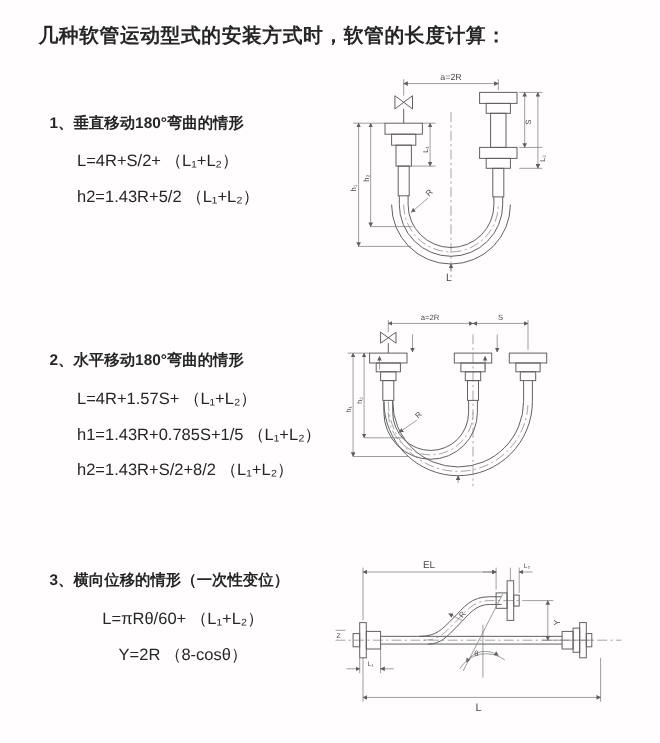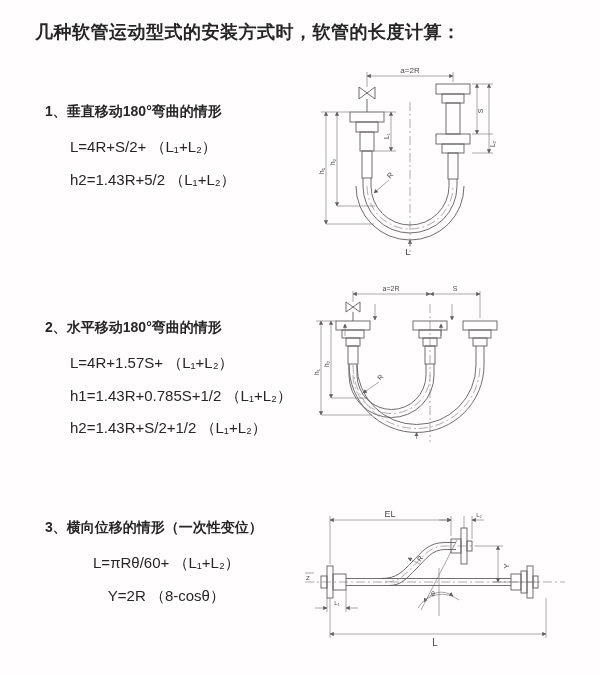--- a/index.html
+++ b/index.html
@@ -36,22 +36,22 @@
 
   <div class="section" id="sec1">
     <div class="sec-heading">1、垂直移动180°弯曲的情形</div>
     <div class="formula">L=4R+S/2+ （L₁+L₂）</div>
     <div class="formula">h2=1.43R+5/2 （L₁+L₂）</div>
   </div>
 
   <div class="section" id="sec2">
     <div class="sec-heading">2、水平移动180°弯曲的情形</div>
     <div class="formula">L=4R+1.57S+ （L₁+L₂）</div>
-    <div class="formula">h1=1.43R+0.785S+1/2 （L₁+L₂）</div>
-    <div class="formula">h2=1.43R+S/2+1/2 （L₁+L₂）</div>
+    <div class="formula">h1=1.43R+0.785S+1/5 （L₁+L₂）</div>
+    <div class="formula">h2=1.43R+S/2+8/2 （L₁+L₂）</div>
   </div>
 
   <div class="section" id="sec3">
     <div class="sec-heading">3、横向位移的情形（一次性变位）</div>
     <div class="formula">L=πRθ/60+ （L₁+L₂）</div>
     <div class="formula">Y=2R （8-cosθ）</div>
   </div>
 
   <svg id="dia1" class="d-svg" width="250" height="205" viewBox="0 0 250 205">
     <defs>

